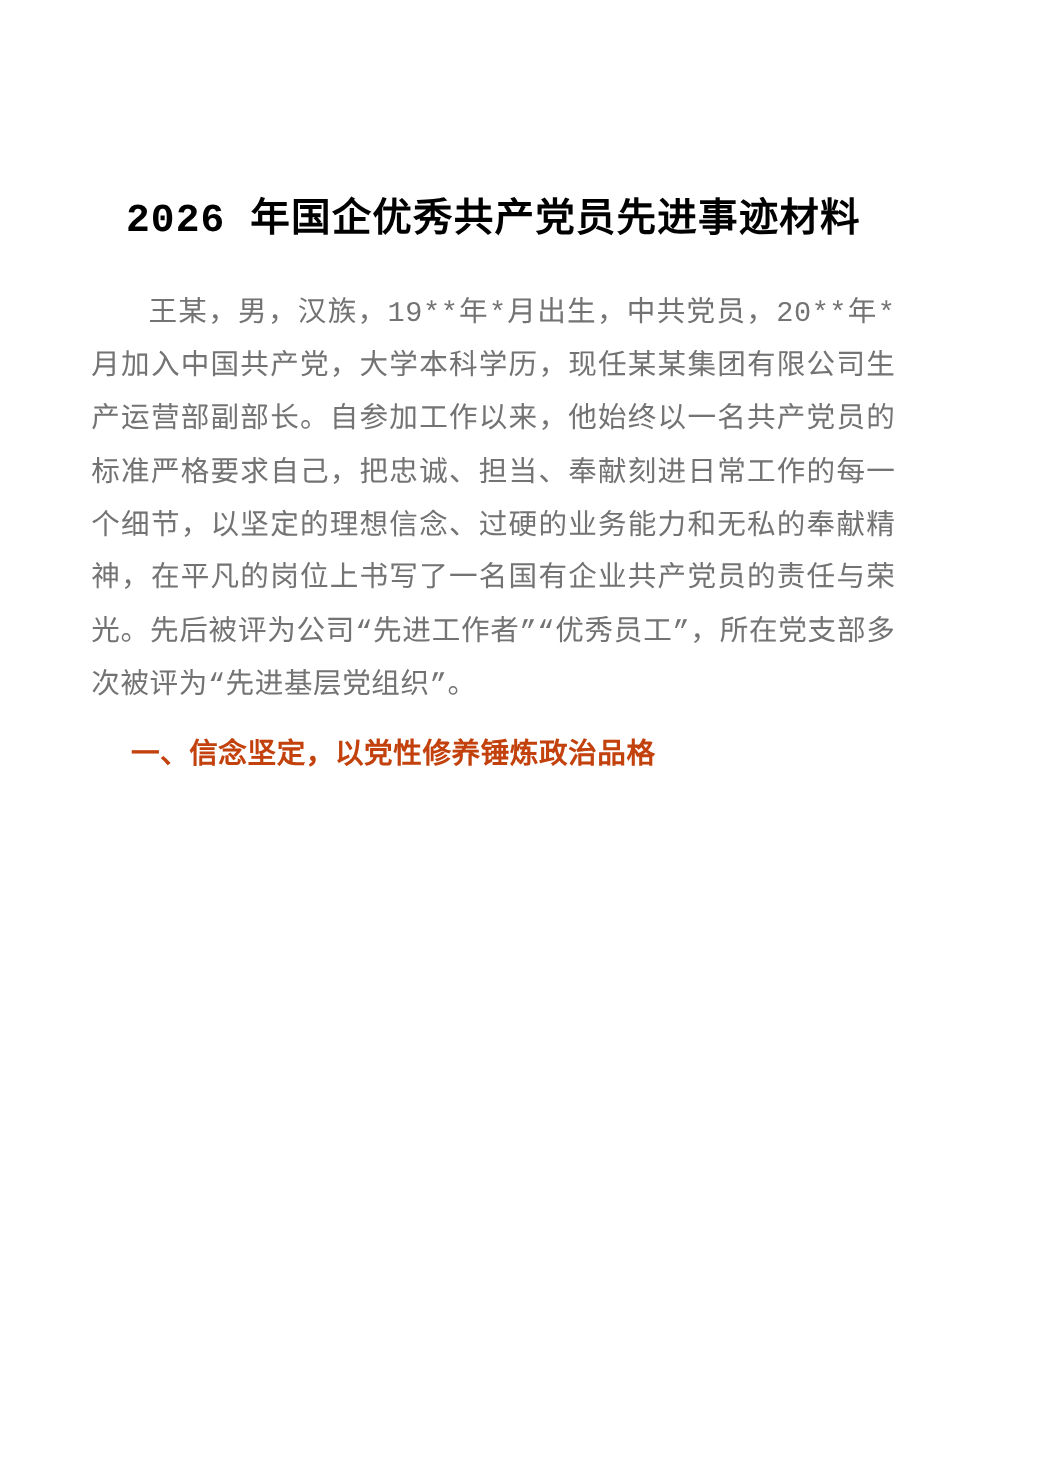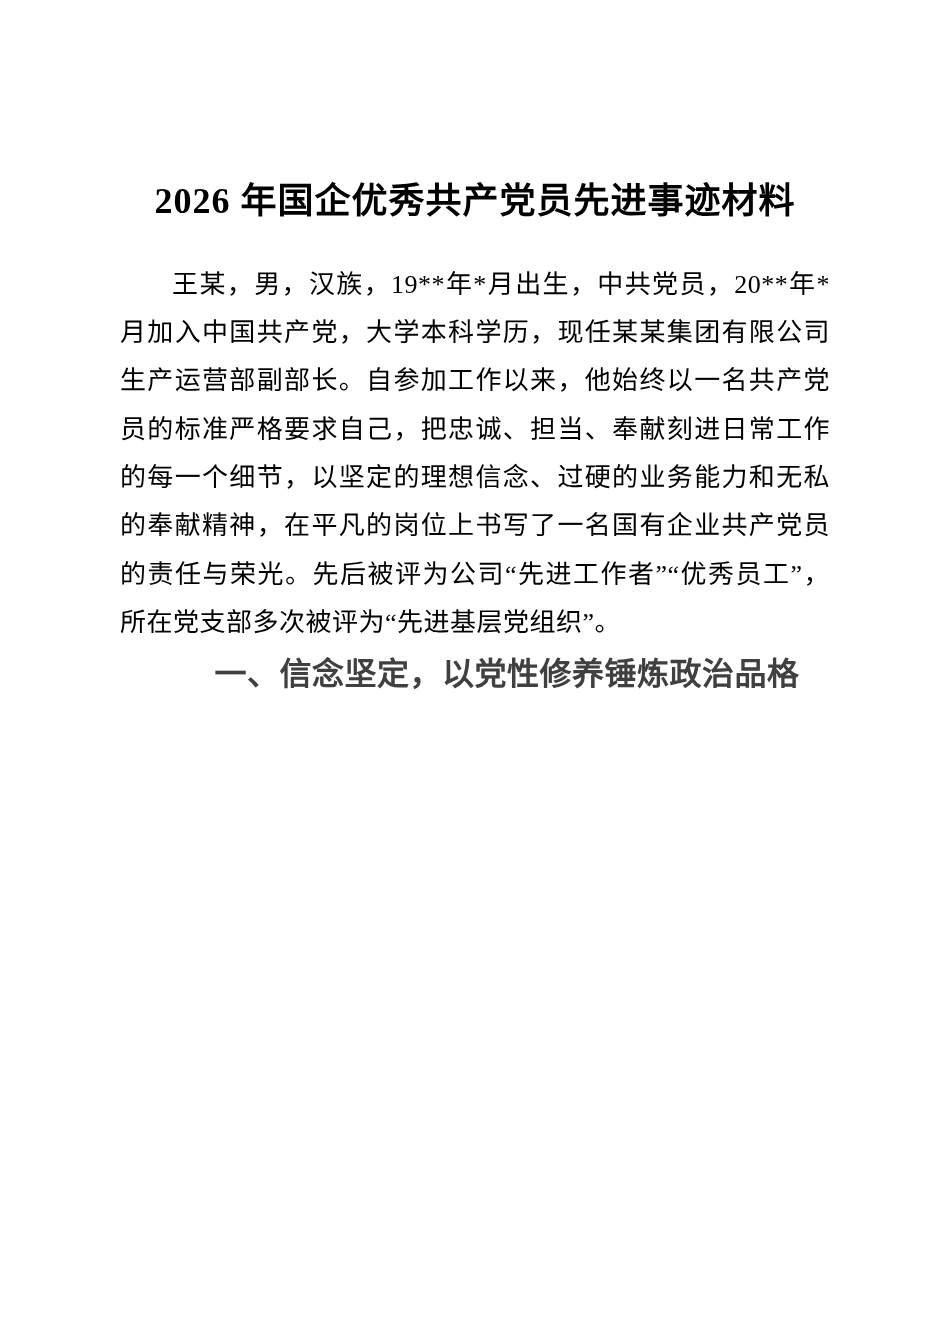--- a/index.html
+++ b/index.html
@@ -7,54 +7,53 @@
     padding: 0;
     background: #ffffff;
   }
   .page {
     position: relative;
     width: 950px;
     height: 1328px;
     margin: 0 auto;
     background: #ffffff;
     box-sizing: border-box;
-    padding: 178px 120px 0 120px;
+    padding: 178px 120px 0 67px;
     overflow: hidden;
-    font-family: Liberation Serif, serif;
+    font-family: Liberation Mono, monospace;
     color: #000000;
   }
   .doc-title {
     margin: 0 0 36px 0;
     font-size: 36px;
     line-height: 1.3;
     font-weight: 700;
     text-align: center;
     letter-spacing: 1px;
     color: #000000;
   }
   .doc-paragraph {
-    margin: 0;
+    margin: 16px;
     font-size: 26px;
     line-height: 48.3px;
     text-align: justify;
     text-justify: inter-ideograph;
     text-indent: 2em;
     letter-spacing: 0.5px;
-    color: #000000;
+    color: #737373;
     word-break: break-all;
   }
   .doc-heading {
     margin: 3px 0 9px 0;
-    font-size: 32px;
+    font-size: 26px;
     line-height: 48.3px;
     font-weight: 700;
     text-indent: 2em;
     letter-spacing: 0.5px;
-    color: #404040;
-    text-align: center;
+    color: #c2410c;
   }
 </style>
 </head>
 <body>
 
 <div class="page">
   <h1 class="doc-title">2026 年国企优秀共产党员先进事迹材料</h1>
 
   <p class="doc-paragraph">王某，男，汉族，19**年*月出生，中共党员，20**年*月加入中国共产党，大学本科学历，现任某某集团有限公司生产运营部副部长。自参加工作以来，他始终以一名共产党员的标准严格要求自己，把忠诚、担当、奉献刻进日常工作的每一个细节，以坚定的理想信念、过硬的业务能力和无私的奉献精神，在平凡的岗位上书写了一名国有企业共产党员的责任与荣光。先后被评为公司“先进工作者”“优秀员工”，所在党支部多次被评为“先进基层党组织”。</p>
 

